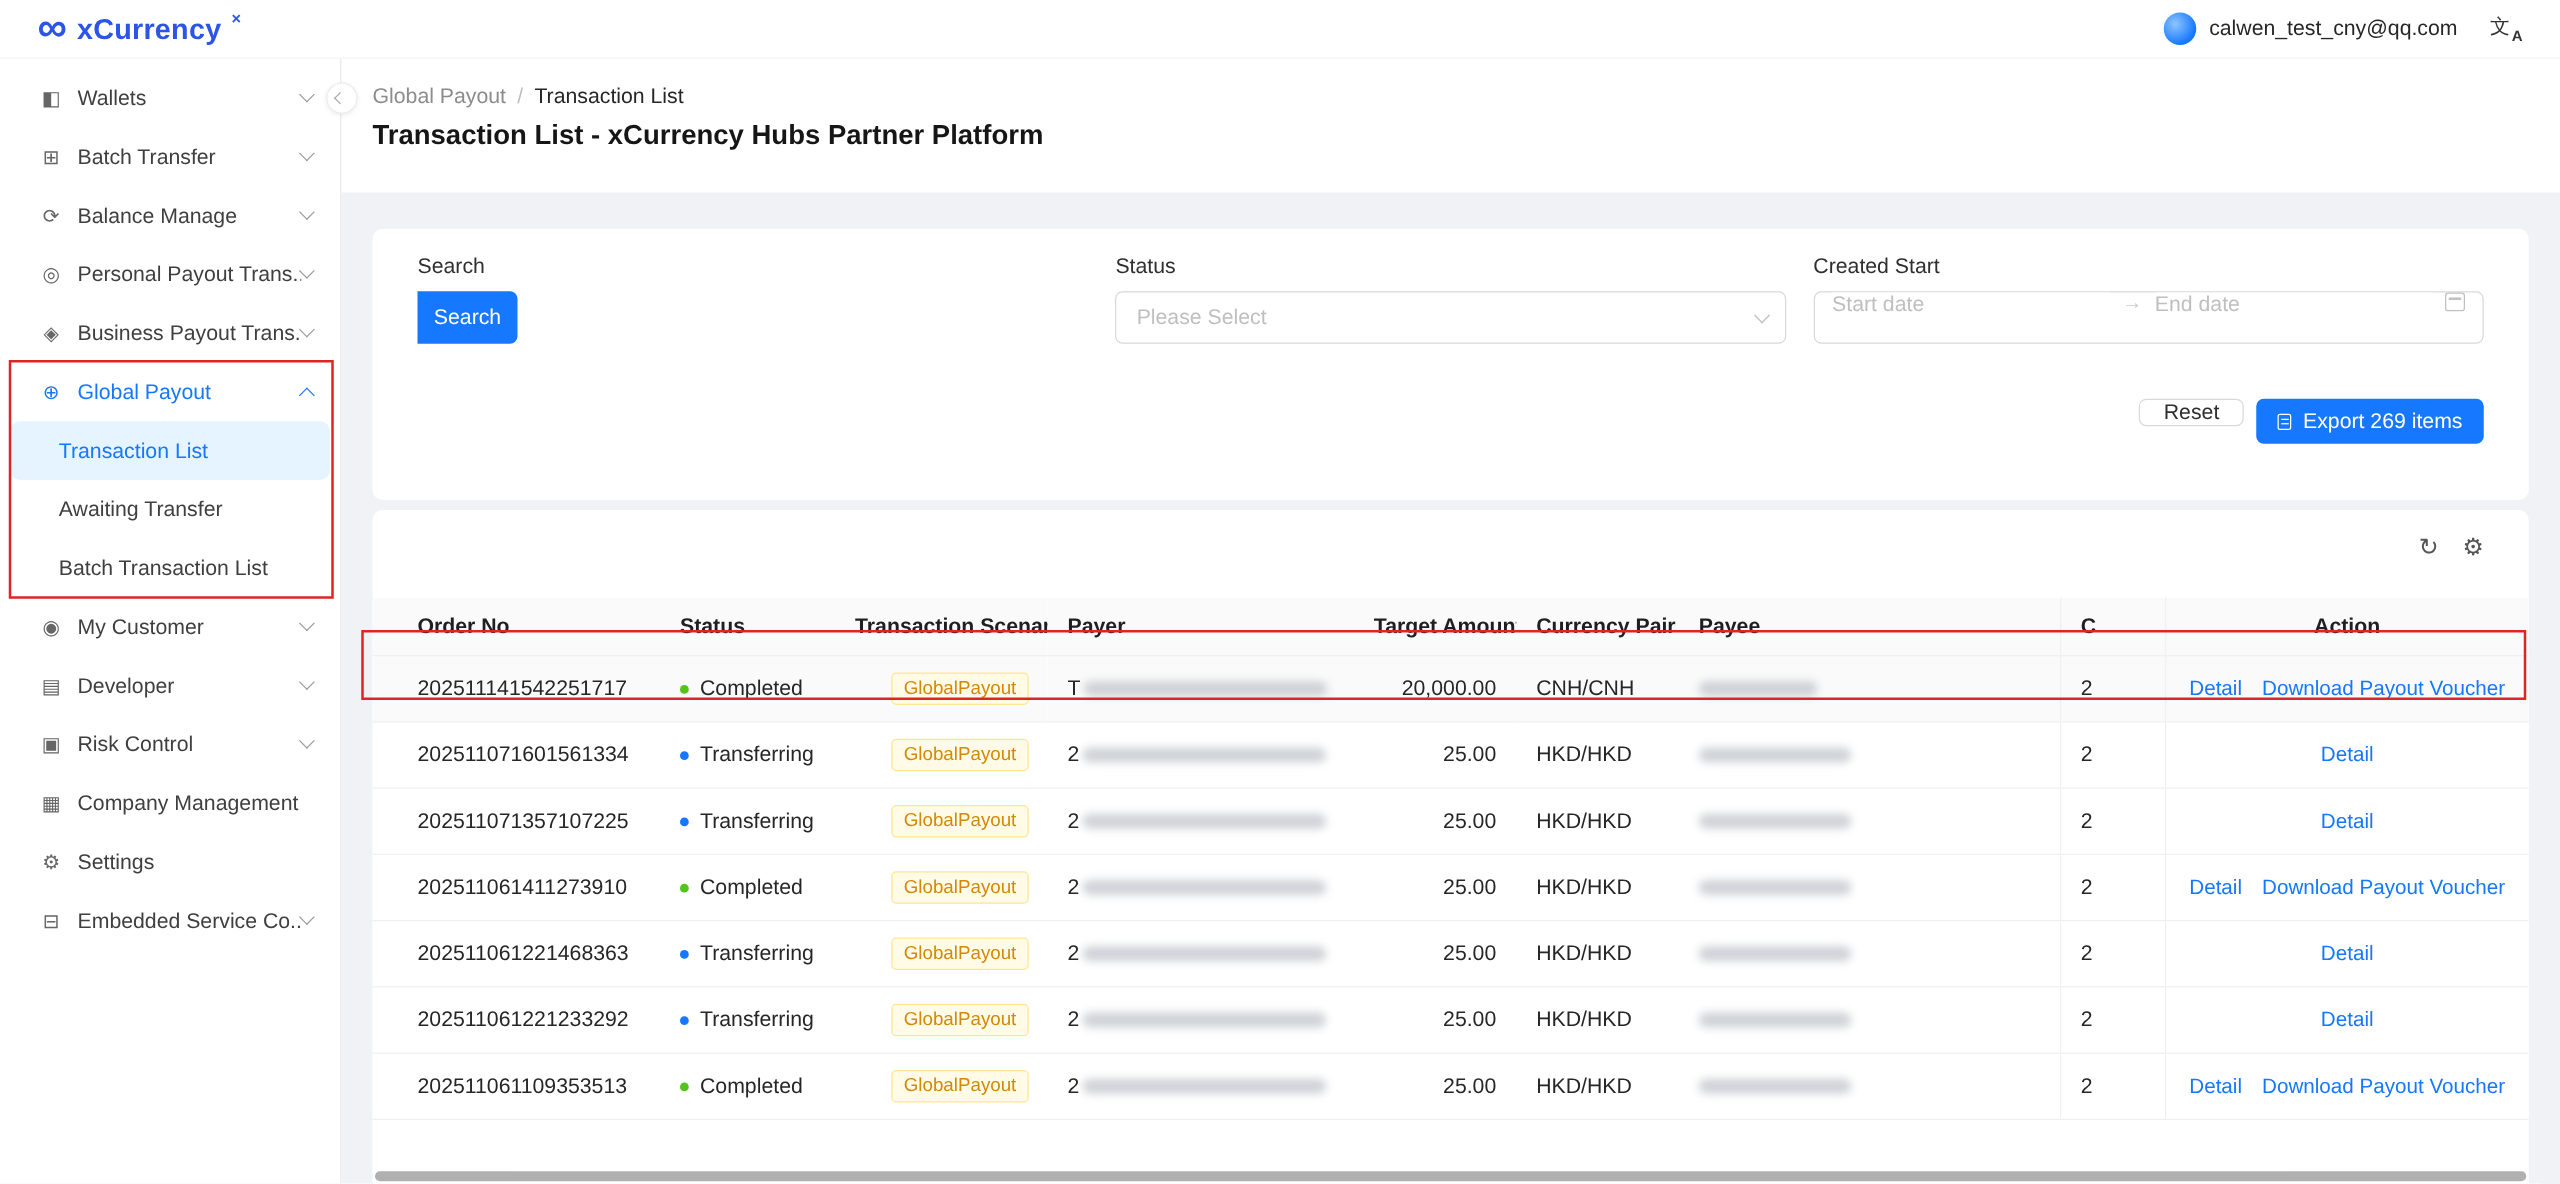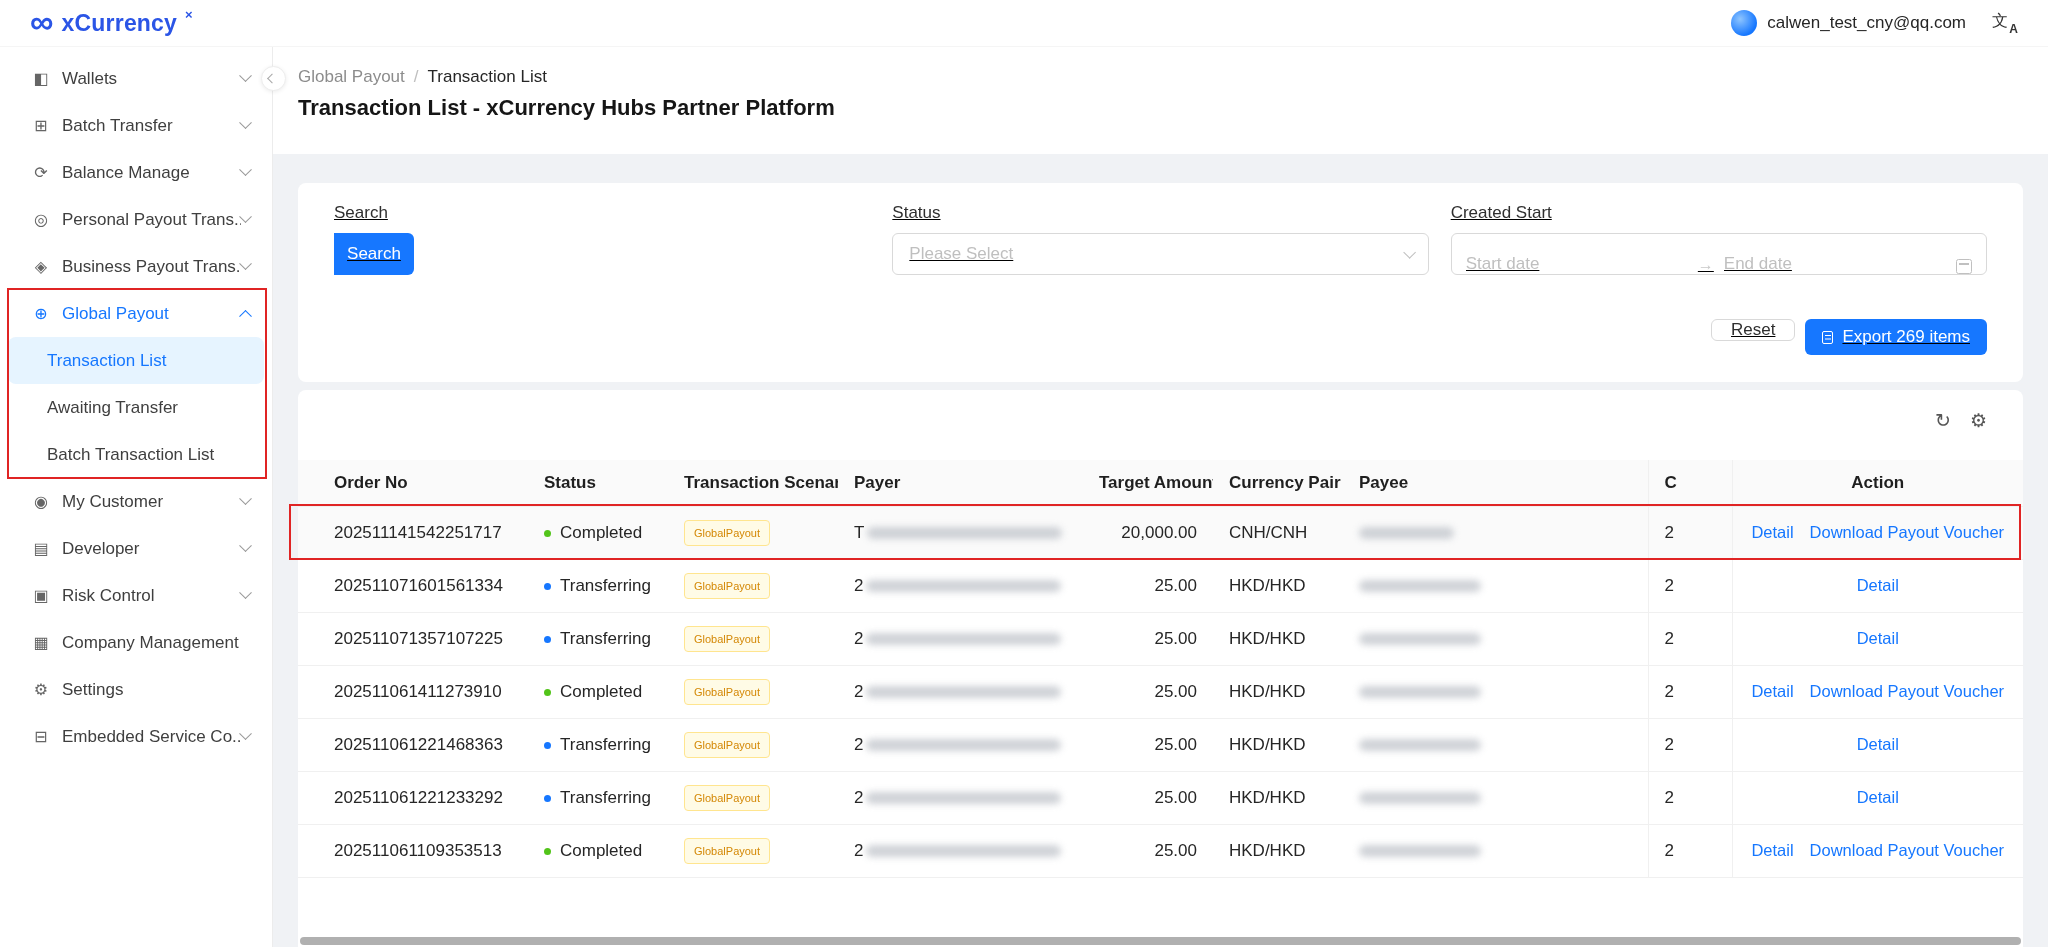--- a/index.html
+++ b/index.html
@@ -52,36 +52,36 @@
   
   .main { flex:1; position:relative; overflow:hidden; }
   .topband { background:#fff; height:107px; padding:20px 25px 0; }
   .breadcrumb { display:flex; align-items:center; gap:9px; font-size:17px; }
   .crumb-link { color:#8c8c8c; cursor:pointer; }
   .crumb-sep { color:#bfbfbf; }
   .crumb-current { color:#262626; }
   .page-title { margin-top:8px; font-size:22px; font-weight:bold; color:#161616; }
 
   
-  .filter-card { margin:29px 25px 0; background:#fff; border-radius:8px; padding:20px 36px 27px;text-decoration:underline; }
+  .filter-card { margin:29px 25px 0; background:#fff; border-radius:8px; padding:20px 36px 45px; }
   .filter-row { display:flex; gap:22px; }
   .fgroup { flex:1; min-width:0; }
   .flabel { font-size:17px; color:#2f2f2f; height:20px; line-height:20px; }
   .fctrl { margin-top:10px; height:42px; display:flex; }
   .search-input { flex:1; min-width:0; border:1px solid #d9d9d9; border-right:none; border-radius:6px 0 0 6px;
     padding:0 14px; font-size:17px; color:#262626; outline:none; font-family:"Liberation Sans",sans-serif; }
   input::placeholder { color:#bfbfbf; }
   .btn-search { width:80px; border:none; background:var(--accent); color:#fff; font-size:17px;
     border-radius:0 6px 6px 0; cursor:pointer; font-family:"Liberation Sans",sans-serif; }
   .select { flex:1; border:1px solid #d9d9d9; border-radius:6px; display:flex; align-items:center;
     justify-content:space-between; padding:0 16px; cursor:pointer; background:#fff; }
   .select .ph { font-size:17px; color:#bfbfbf; }
   .sel-arrow { width:9px; height:9px; border-right:1.6px solid #bfbfbf; border-bottom:1.6px solid #bfbfbf;
     transform:rotate(45deg) translateY(-3px); }
-  .daterange { flex:1; border:1px solid #d9d9d9; border-radius:6px; display:flex; align-items:flex-end; padding:0 14px; background:#fff; }
+  .daterange { flex:1; border:1px solid #d9d9d9; border-radius:6px; display:flex; align-items:flex-start; padding:0 14px; background:#fff; }
   .daterange input { border:none; outline:none; flex:1; min-width:0; font-size:17px; font-family:"Liberation Sans",sans-serif; }
   .range-arrow::before { content:"\2192"; color:#c8c8c8; font-size:16px; }
   .range-arrow { margin:0 10px; }
   .cal-icon { width:16px; height:15px; border:1.6px solid #c0c0c0; border-radius:2.5px; position:relative; margin-left:10px; flex:none; }
   .cal-icon::before { content:""; position:absolute; left:2px; right:2px; top:3px; height:1.6px; background:#c0c0c0; }
 
   .filter-actions { margin-top:44px; display:flex; justify-content:flex-end; gap:10px; }
   .btn-reset { height:22px; padding:0 19px; background:#fff; border:1px solid #d9d9d9; border-radius:6px;
     font-size:17px; color:#2f2f2f; cursor:pointer; font-family:"Liberation Sans",sans-serif; }
   .btn-export { height:36px; padding:0 17px; background:var(--accent); border:none; border-radius:6px;
@@ -101,22 +101,22 @@
     color:#1f1f1f; font-weight:bold; border-bottom:1px solid #f0f0f0; white-space:nowrap; overflow:hidden; }
   .tx-table td { height:53px; padding:0 16px; font-size:17px; color:#262626; border-bottom:1px solid #f0f0f0;
     white-space:nowrap; overflow:hidden; background:#fff; }
   .tx-table th:first-child, .tx-table td:first-child { padding-left:36px; }
   .tx-table .ar { text-align:right; }
   .tx-table .ac { text-align:center; }
   .tx-table .bl { border-left:1px solid #f0f0f0; }
   .tx-table tr.hl td { background:#fafafa; }
 
   .dot { width:7px; height:7px; border-radius:50%; display:inline-block; margin-right:9px; vertical-align:1px; }
-  .tag { display:inline-block; padding:2px 9px; font-size:11px; line-height:20px; color:var(--tag-text);
-    background:var(--tag-bg); border:1px solid var(--tag-border); border-radius:4px; }
+  .tag { display:inline-block; padding:2px 9px; font-size:15px; line-height:20px; color:var(--tag-text);
+    background:var(--tag-bg); border:1px solid var(--tag-border); border-radius:4px;margin-left:29px; }
   .pref { margin-right:3px; }
   .mask { display:inline-block; height:12px; border-radius:6px; background:#c3c7cd; filter:blur(3.5px); vertical-align:-1px; opacity:.8; }
   .mask.payer { width:195px; }
   .mask.pm-sm { width:95px; }
   .mask.pm-md { width:122px; }
   .lnk { color:var(--accent); font-size:16.5px; cursor:pointer; text-decoration:none; white-space:nowrap; }
   .lnk + .lnk { margin-left:16px; }
 
   .h-scrollbar { position:absolute; left:27px; right:27px; bottom:2px; height:8px; border-radius:4px; background:#b0b0b0; cursor:pointer; }
 

